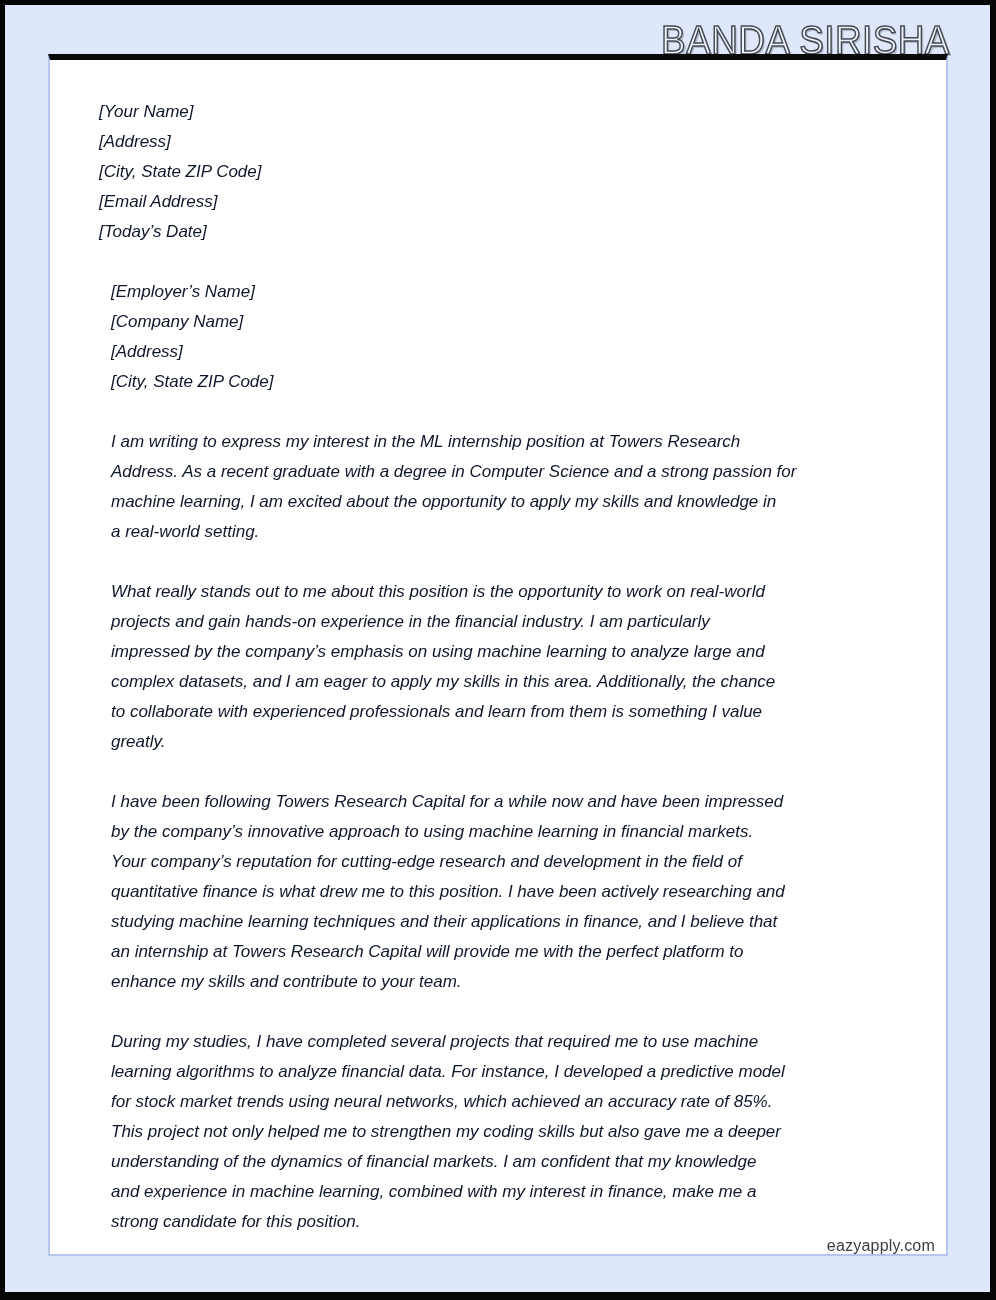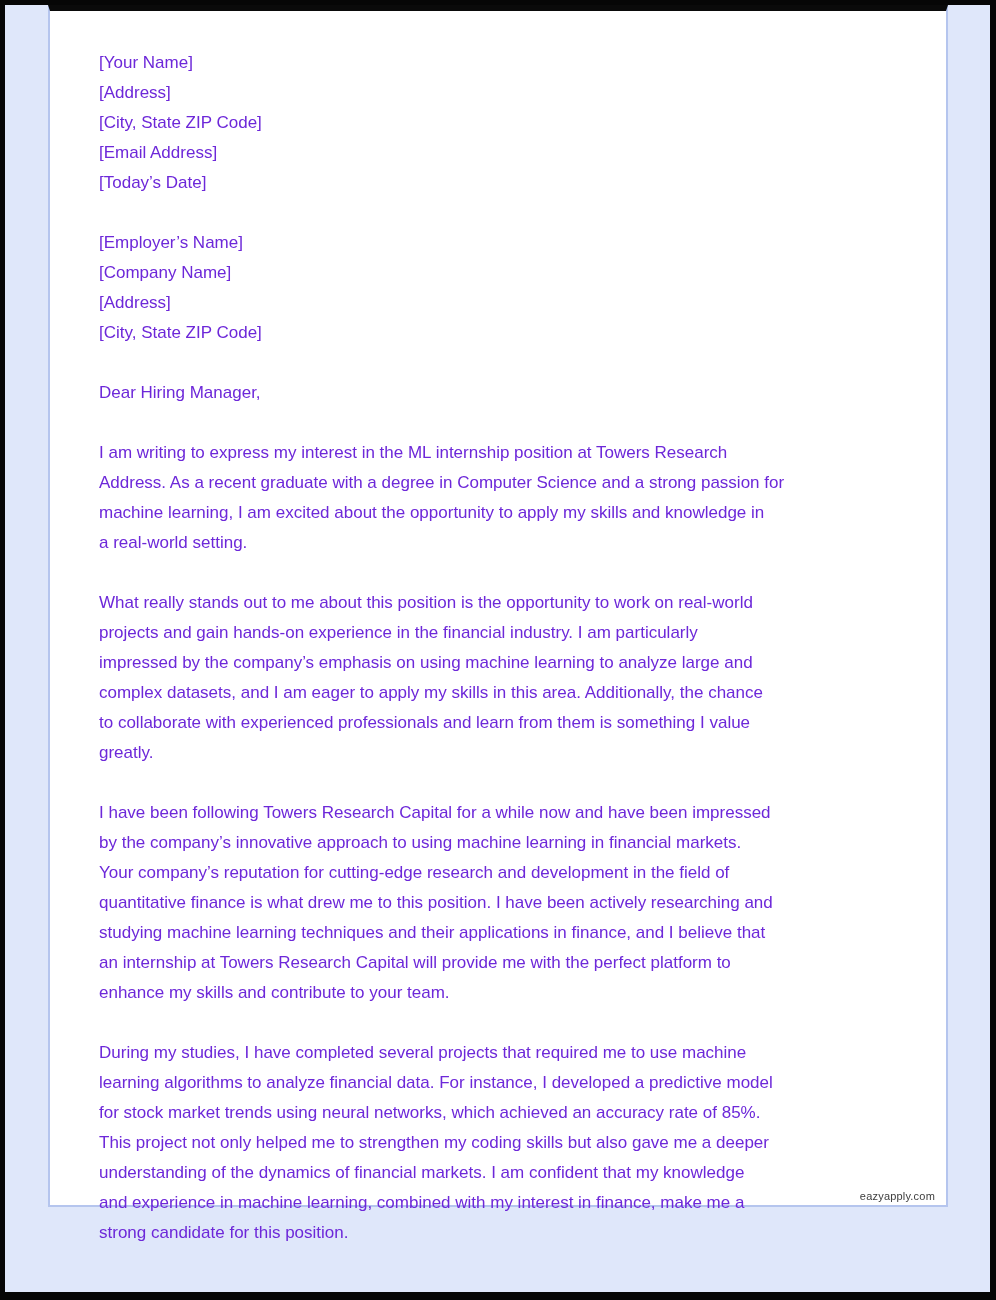--- a/index.html
+++ b/index.html
@@ -52,57 +52,61 @@
     border-left: 2px solid #b5c5ee;
     border-right: 2px solid #b5c5ee;
     border-bottom: 2px solid #b5c5ee;
     position: relative;
     overflow: visible;
   }
   .letter {
     padding: 37px 44px 0 49px;
     font-size: 17px;
     line-height: 30px;
-    color: #6d28d9;
+    color: #0f172a;
+    font-style: italic;
   }
   .letter p {
     margin: 0;
     white-space: pre-line;
   }
   .letter p + p {
     margin-top: 30px;
+    margin-left: 12px;
   }
   .watermark {
     position: absolute;
     right: 11px;
     bottom: 1px;
-    font-size: 11px;
+    font-size: 16px;
     line-height: 15px;
     color: #3d3d3d;
     letter-spacing: 0.2px;
   }
 </style>
 </head>
 <body>
 
 <div class="frame">
 
+  <div class="masthead">
+    <div class="brand-name">BANDA SIRISHA</div>
+  </div>
 
   <div class="page">
     <div class="letter">
       <p>[Your Name]
 [Address]
 [City, State ZIP Code]
 [Email Address]
 [Today’s Date]</p>
       <p>[Employer’s Name]
 [Company Name]
 [Address]
 [City, State ZIP Code]</p>
-      <p>Dear Hiring Manager,</p>
       <p>I am writing to express my interest in the ML internship position at Towers Research
 Address. As a recent graduate with a degree in Computer Science and a strong passion for
 machine learning, I am excited about the opportunity to apply my skills and knowledge in
 a real-world setting.</p>
       <p>What really stands out to me about this position is the opportunity to work on real-world
 projects and gain hands-on experience in the financial industry. I am particularly
 impressed by the company’s emphasis on using machine learning to analyze large and
 complex datasets, and I am eager to apply my skills in this area. Additionally, the chance
 to collaborate with experienced professionals and learn from them is something I value
 greatly.</p>

